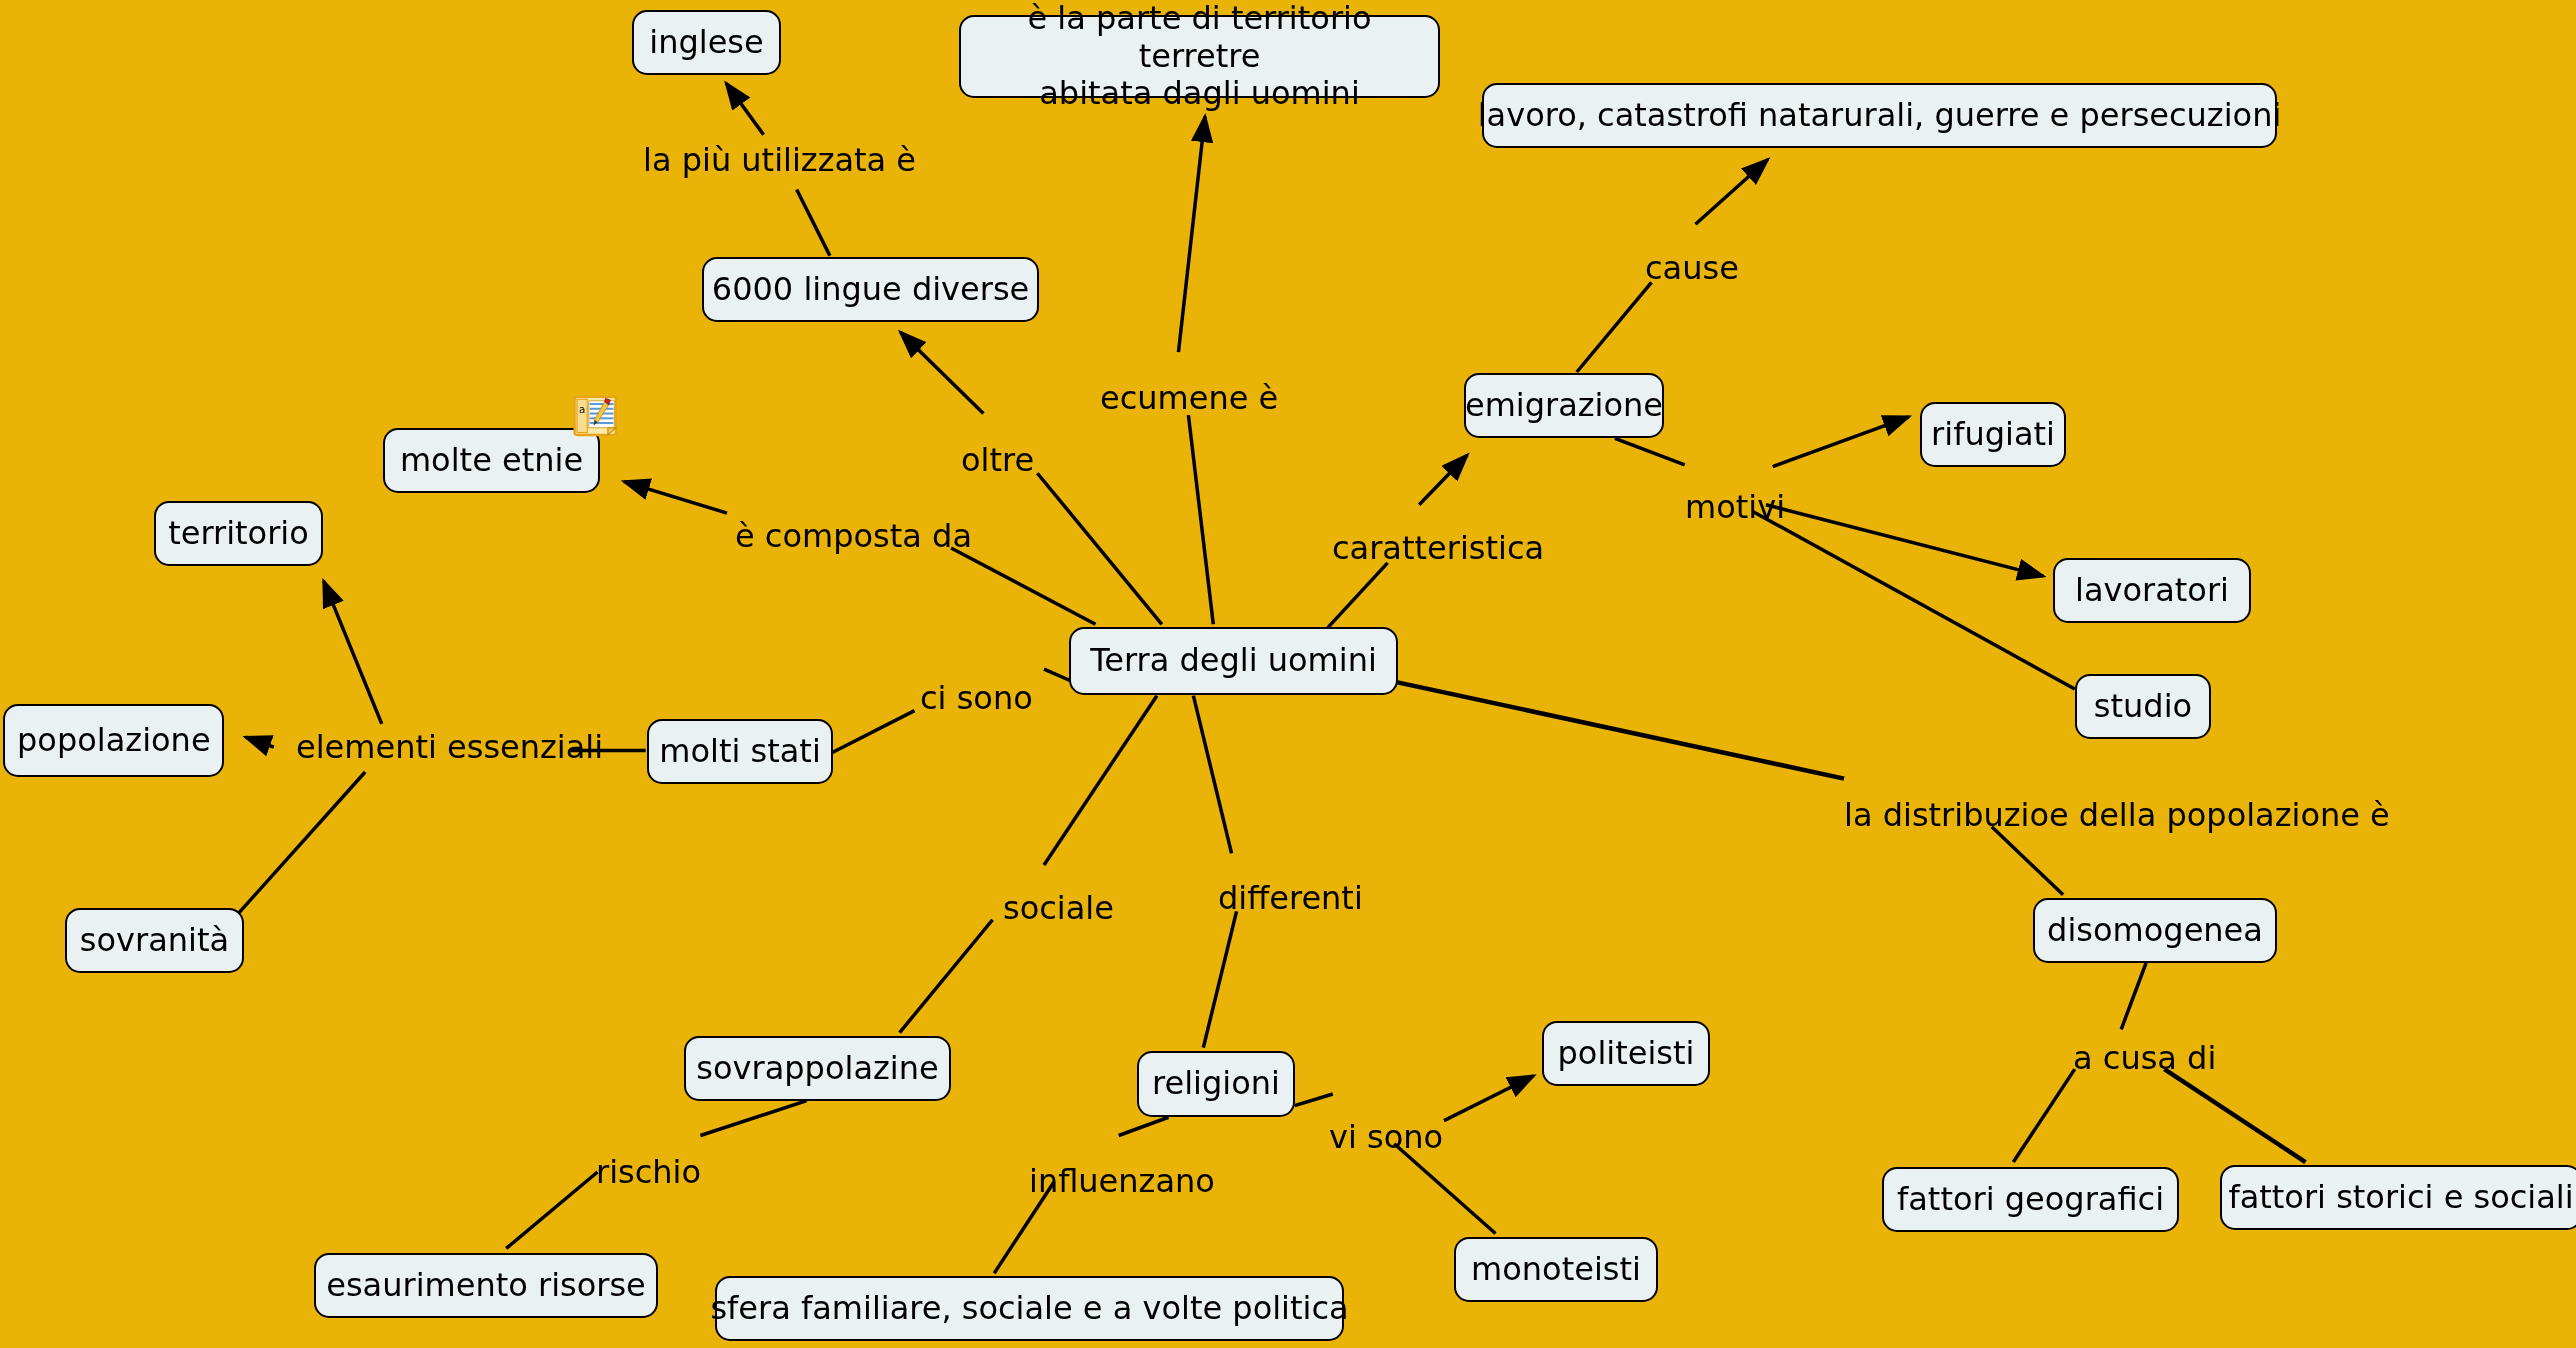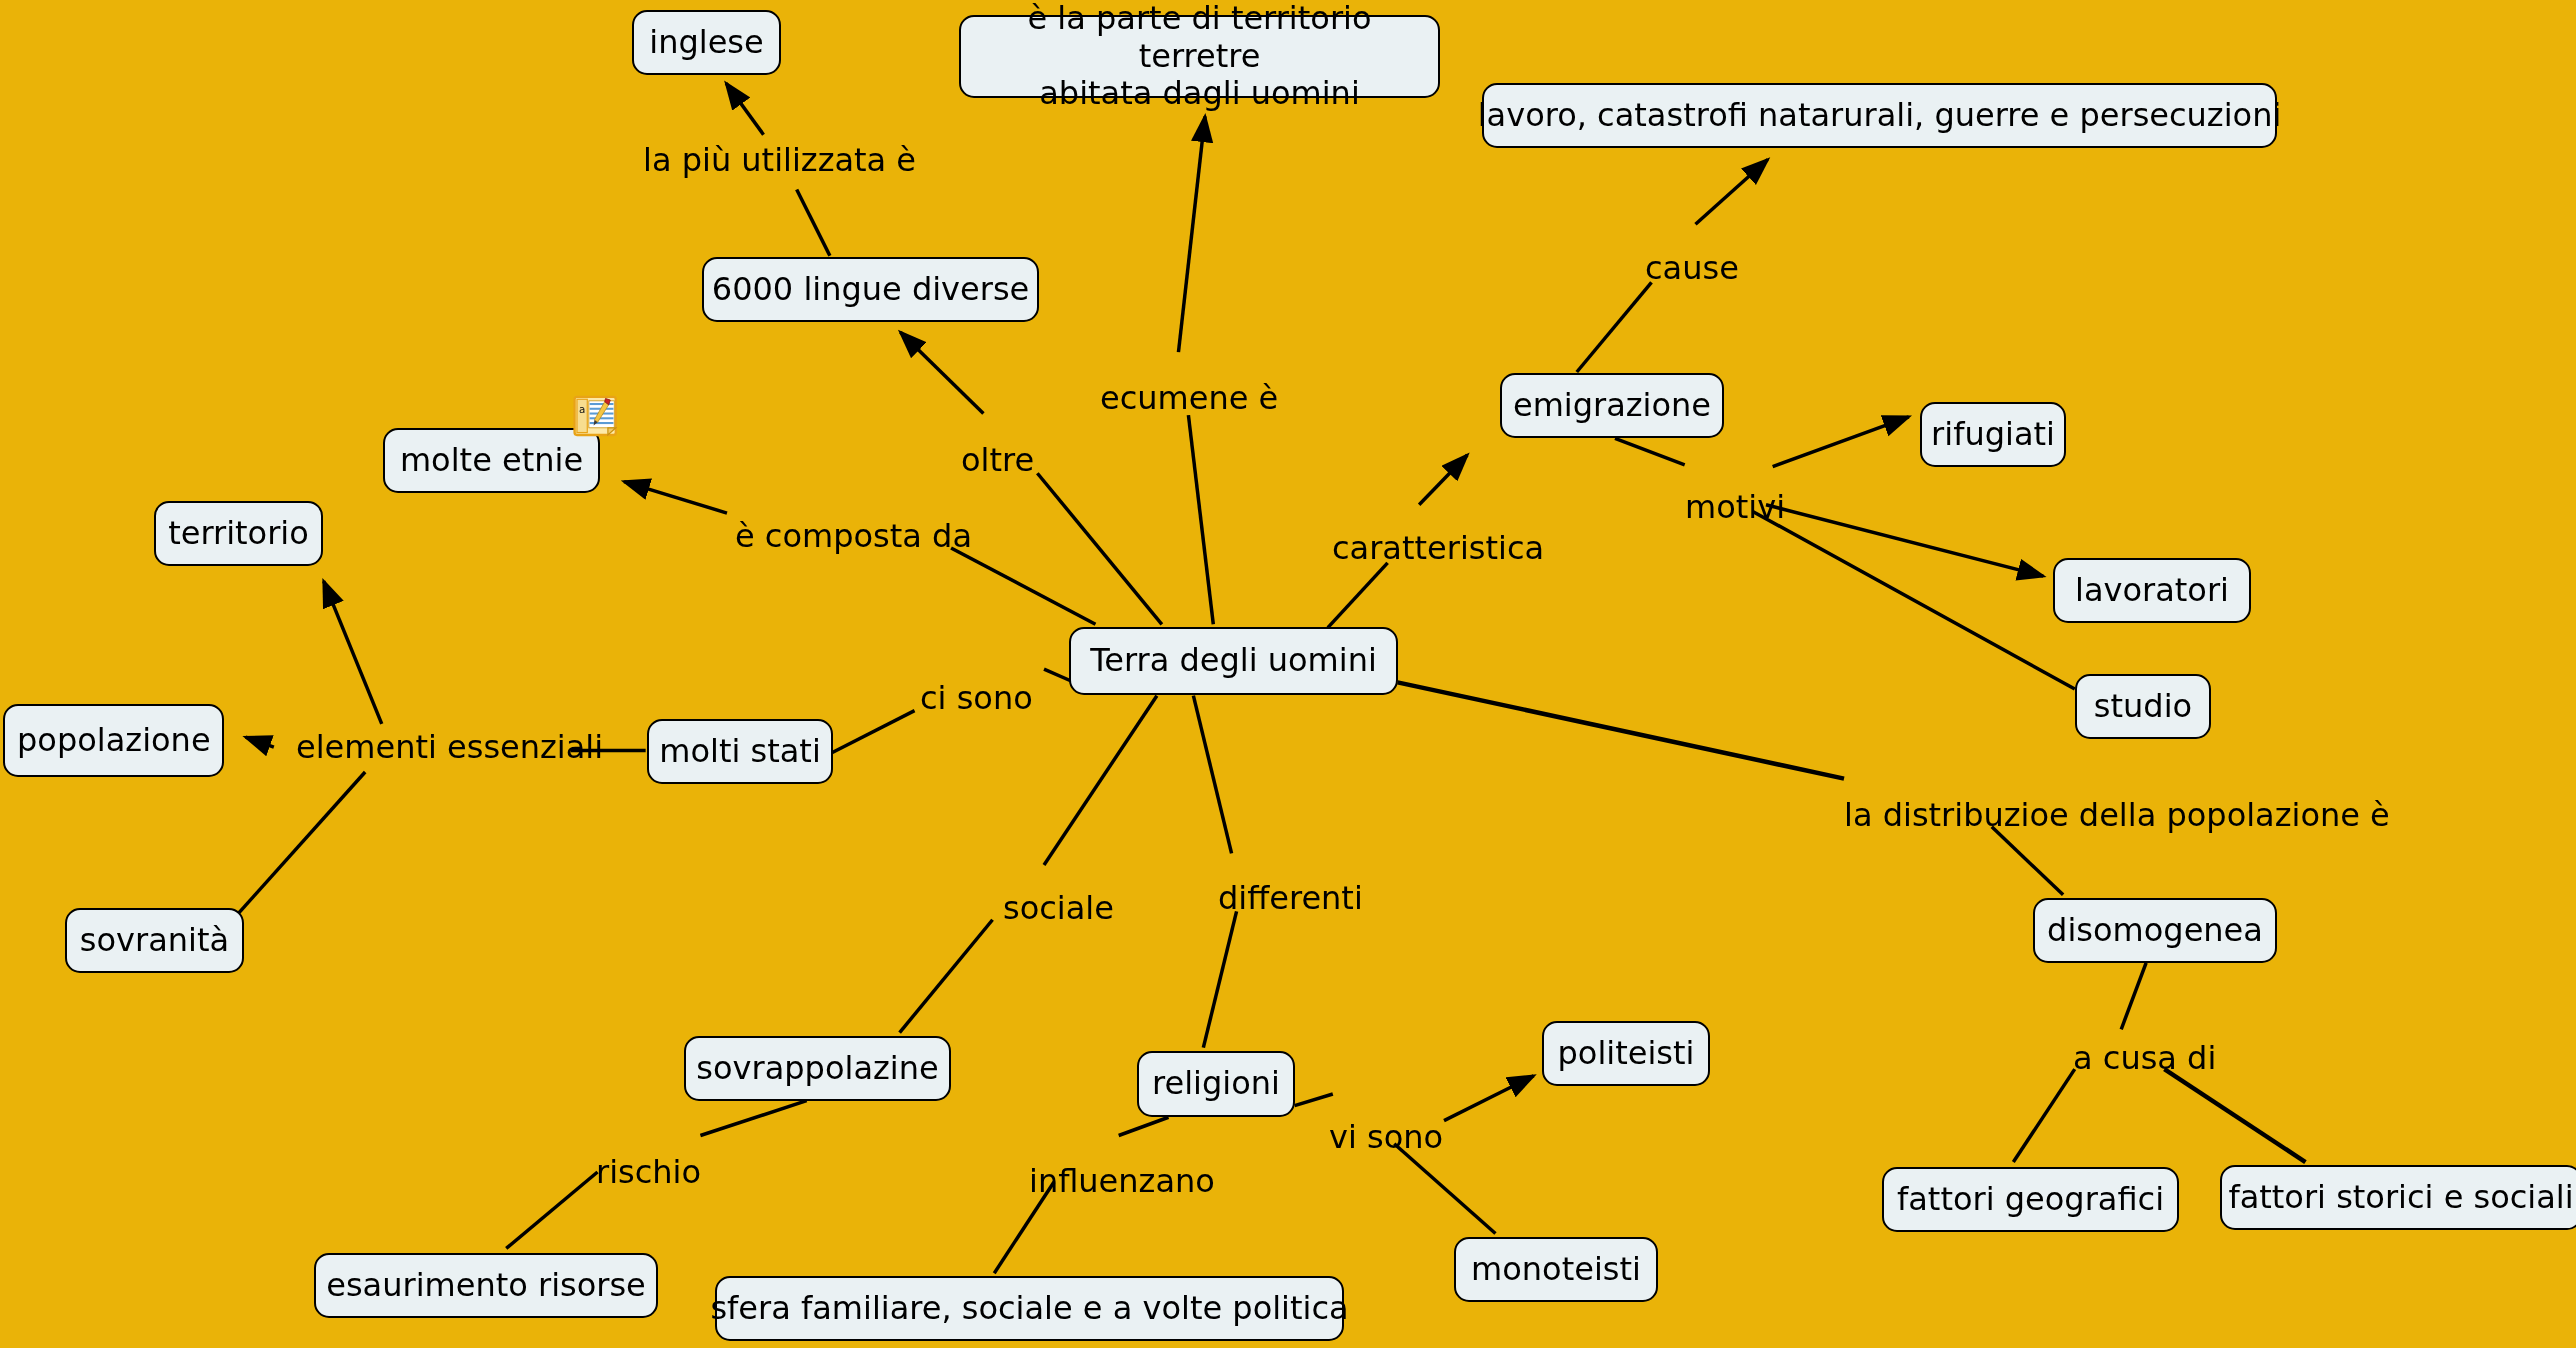--- a/index.html
+++ b/index.html
@@ -139,21 +139,21 @@
   </svg>
 
   <div class="node" style="left:632px;top:10px;width:149px;height:65px;">inglese</div>
 
   <div class="node multiline" style="left:959px;top:15px;width:481px;height:83px;">è la parte di territorio terretre<br>abitata dagli uomini</div>
 
   <div class="node" style="left:1482px;top:83px;width:795px;height:65px;">lavoro, catastrofi natarurali, guerre e persecuzioni</div>
 
   <div class="node" style="left:702px;top:257px;width:337px;height:65px;">6000 lingue diverse</div>
 
-  <div class="node" style="left:1464px;top:373px;width:224px;height:65px;margin-left:36px;">emigrazione</div>
+  <div class="node" style="left:1464px;top:373px;width:200px;height:65px;">emigrazione</div>
 
   <div class="node" style="left:1920px;top:402px;width:146px;height:65px;">rifugiati</div>
 
   <div class="node" style="left:383px;top:428px;width:217px;height:65px;">molte etnie</div>
 
   <svg class="note-icon" style="left:573px;top:395px;" viewBox="0 0 58 56" xmlns="http://www.w3.org/2000/svg">
     <rect x="2" y="2" width="52" height="48" rx="3" fill="#fde9a9" stroke="#e8a317" stroke-width="3"></rect>
     <rect x="5" y="5" width="13" height="42" fill="#f7dd8f" stroke="#e8a317" stroke-width="1.5"></rect>
     <text x="11.5" y="22" font-family="'DejaVu Sans',sans-serif" font-size="13" text-anchor="middle" fill="#111">a</text>
     <rect x="20" y="7" width="32" height="34" fill="#ffffff" stroke="#c8920f" stroke-width="1"></rect>

